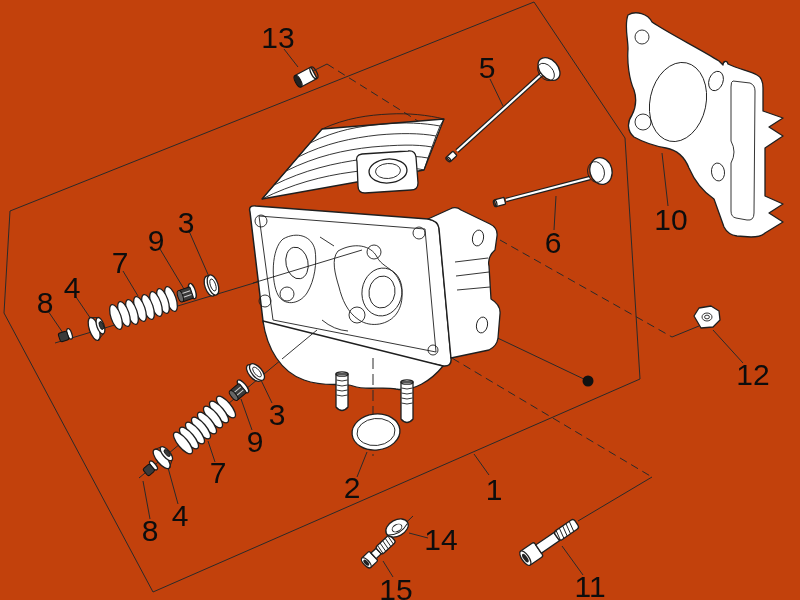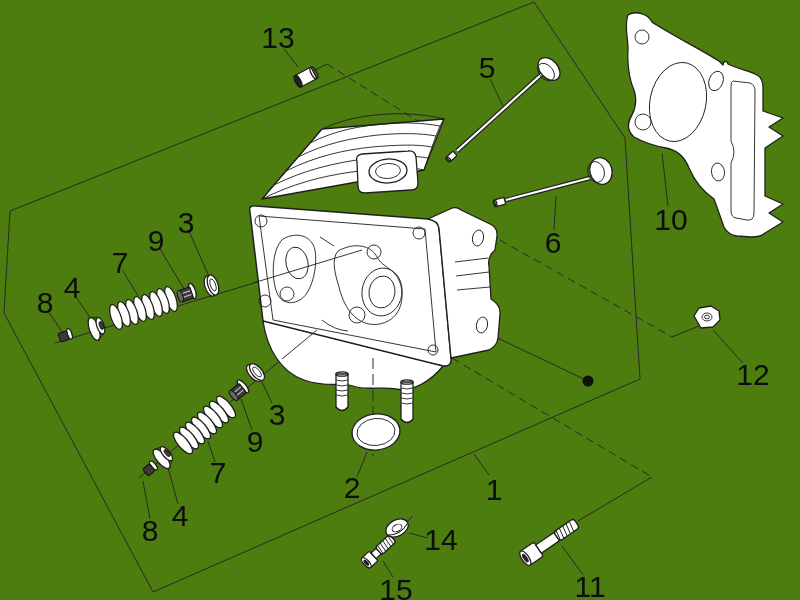--- a/index.html
+++ b/index.html
@@ -1,16 +1,16 @@
 <!DOCTYPE html>
 <html><head>
 <meta charset="utf-8">
 <style>
   html,body { margin:0; padding:0; background:#ffffff; }
-  .stage { width:800px; height:600px; position:relative; background:#4d7c0f; overflow:hidden; }
+  .stage { width:800px; height:600px; position:relative; background:#c2410c; overflow:hidden; }
   svg { display:block; }
   .lbl { font-family:"Liberation Sans", sans-serif; font-size:30px; fill:#0d0d0d; }
   .thin  { stroke:#2a2a2a; stroke-width:1;   fill:none; }
   .edge  { stroke:#1f1f1f; stroke-width:1.3; fill:none; stroke-linejoin:round; stroke-linecap:round; }
   .wfill { stroke:#1f1f1f; stroke-width:1.3; fill:#ffffff; stroke-linejoin:round; stroke-linecap:round; }
   .dfill { stroke:#111111; stroke-width:1;   fill:#3a3a3a; }
   .dash  { stroke:#2a2a2a; stroke-width:1; fill:none; stroke-dasharray:8 5; }
   .cdash { stroke:#2a2a2a; stroke-width:1; fill:none; stroke-dasharray:11 5; }
   .det   { stroke:#1f1f1f; stroke-width:0.9; fill:none; }
 </style>

